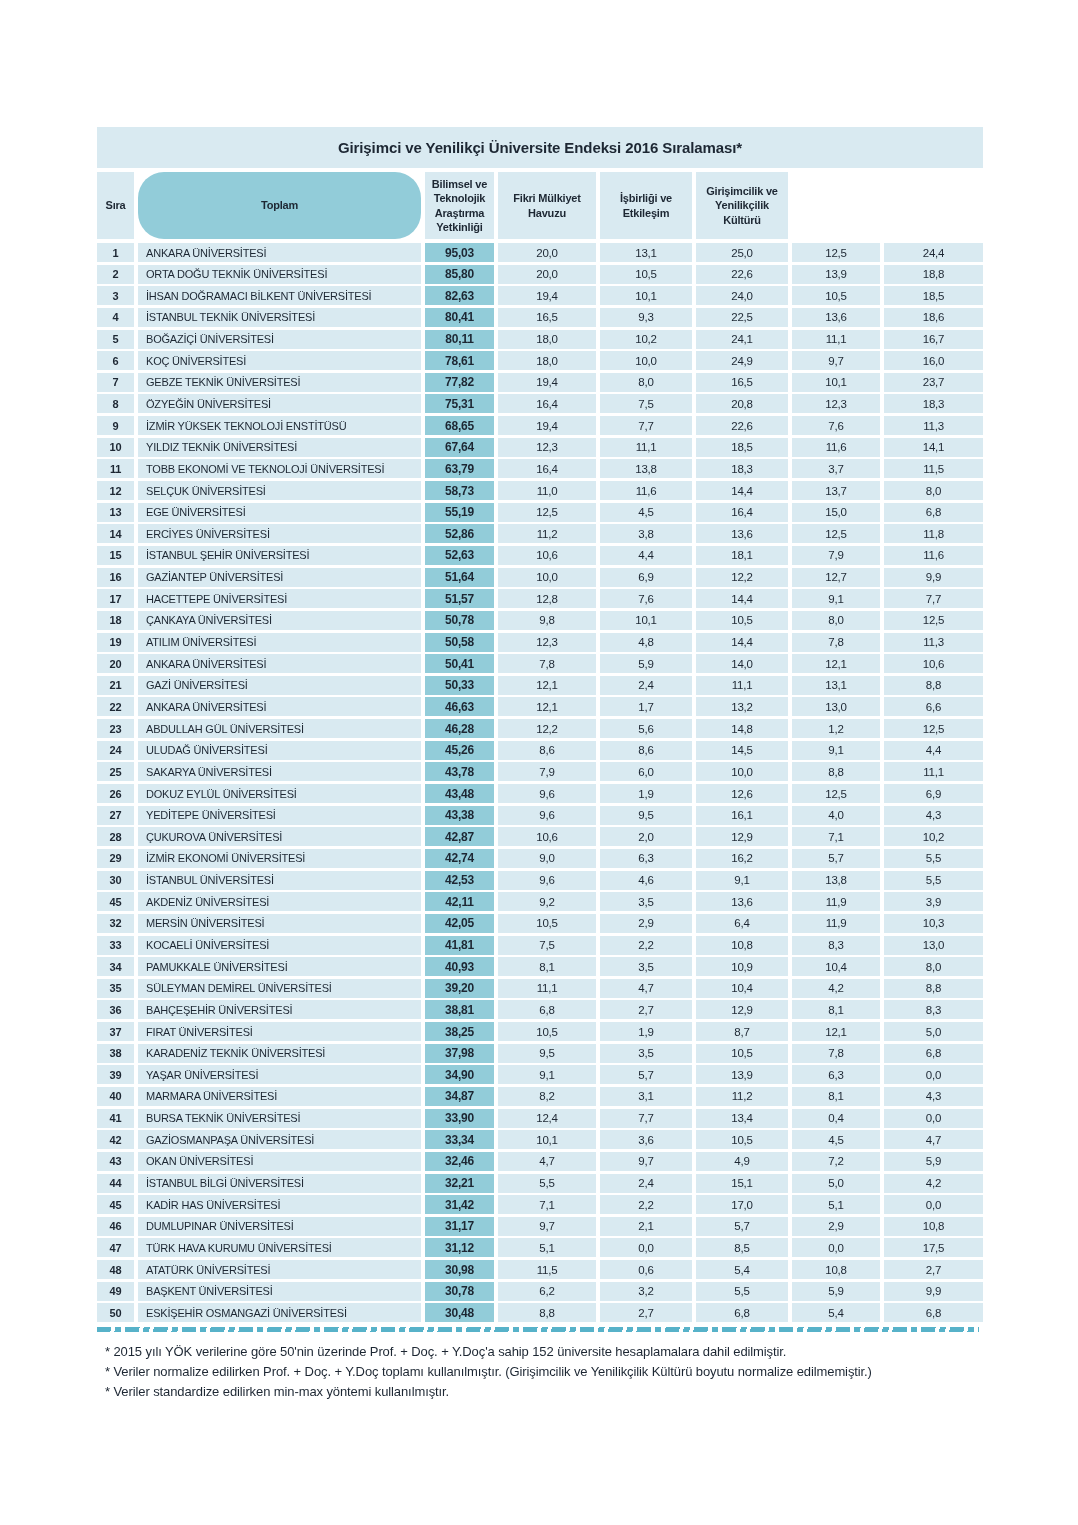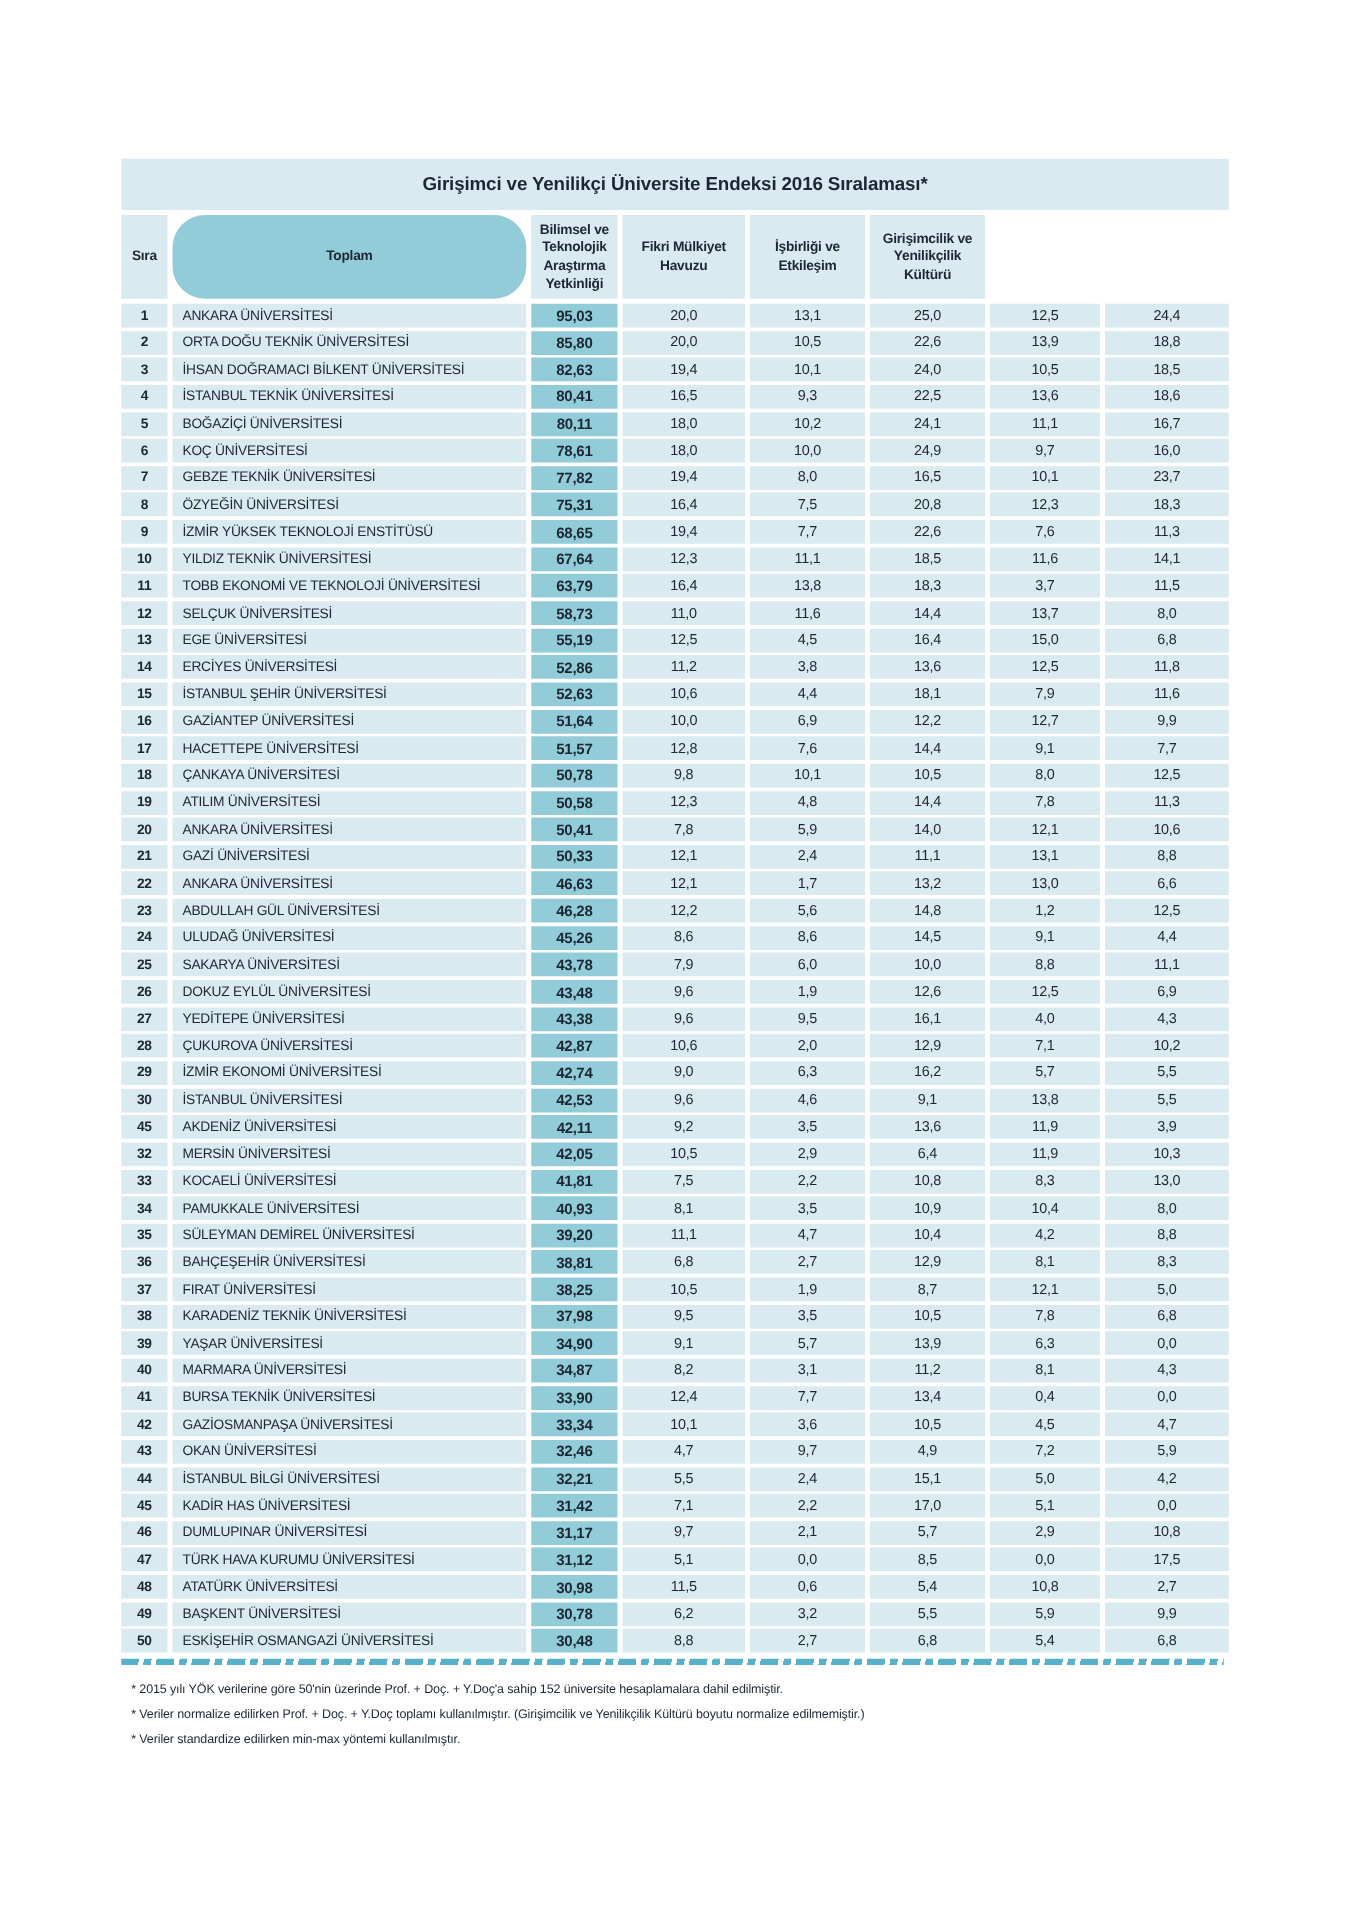--- a/index.html
+++ b/index.html
@@ -61,21 +61,21 @@
   .dash-sep {
     margin-top:5px;
     height:5px;
     width:882px;
     background:repeating-linear-gradient(100deg,
       var(--dash,#57b2c9) 0 14px, transparent 14px 18px,
       var(--dash,#57b2c9) 18px 24px, transparent 24px 28px);
   }
 
   .footnotes { margin-top:10px; padding-left:8px; }
-  .fn { font-size:10px; line-height:19.7px; letter-spacing:-0.1px; }
+  .fn { font-size:13px; line-height:19.7px; letter-spacing:-0.1px; }
 </style>
 </head>
 <body>
 
 <div class="sheet">
 
   <div class="title-band">Girişimci ve Yenilikçi Üniversite Endeksi 2016 Sıralaması*</div>
 
   <div class="grid-row header-row">
     <div class="cell">Sıra</div>

